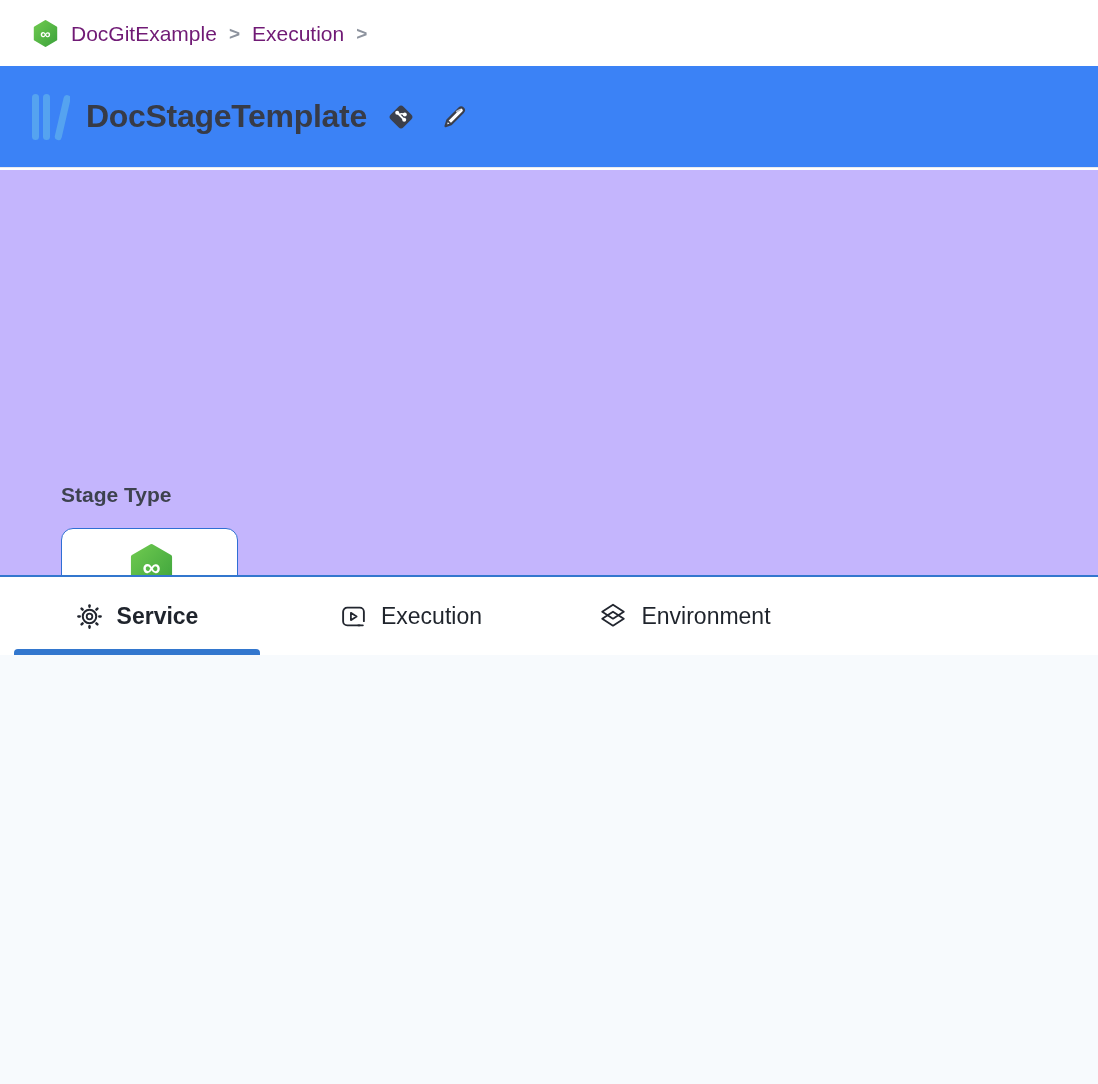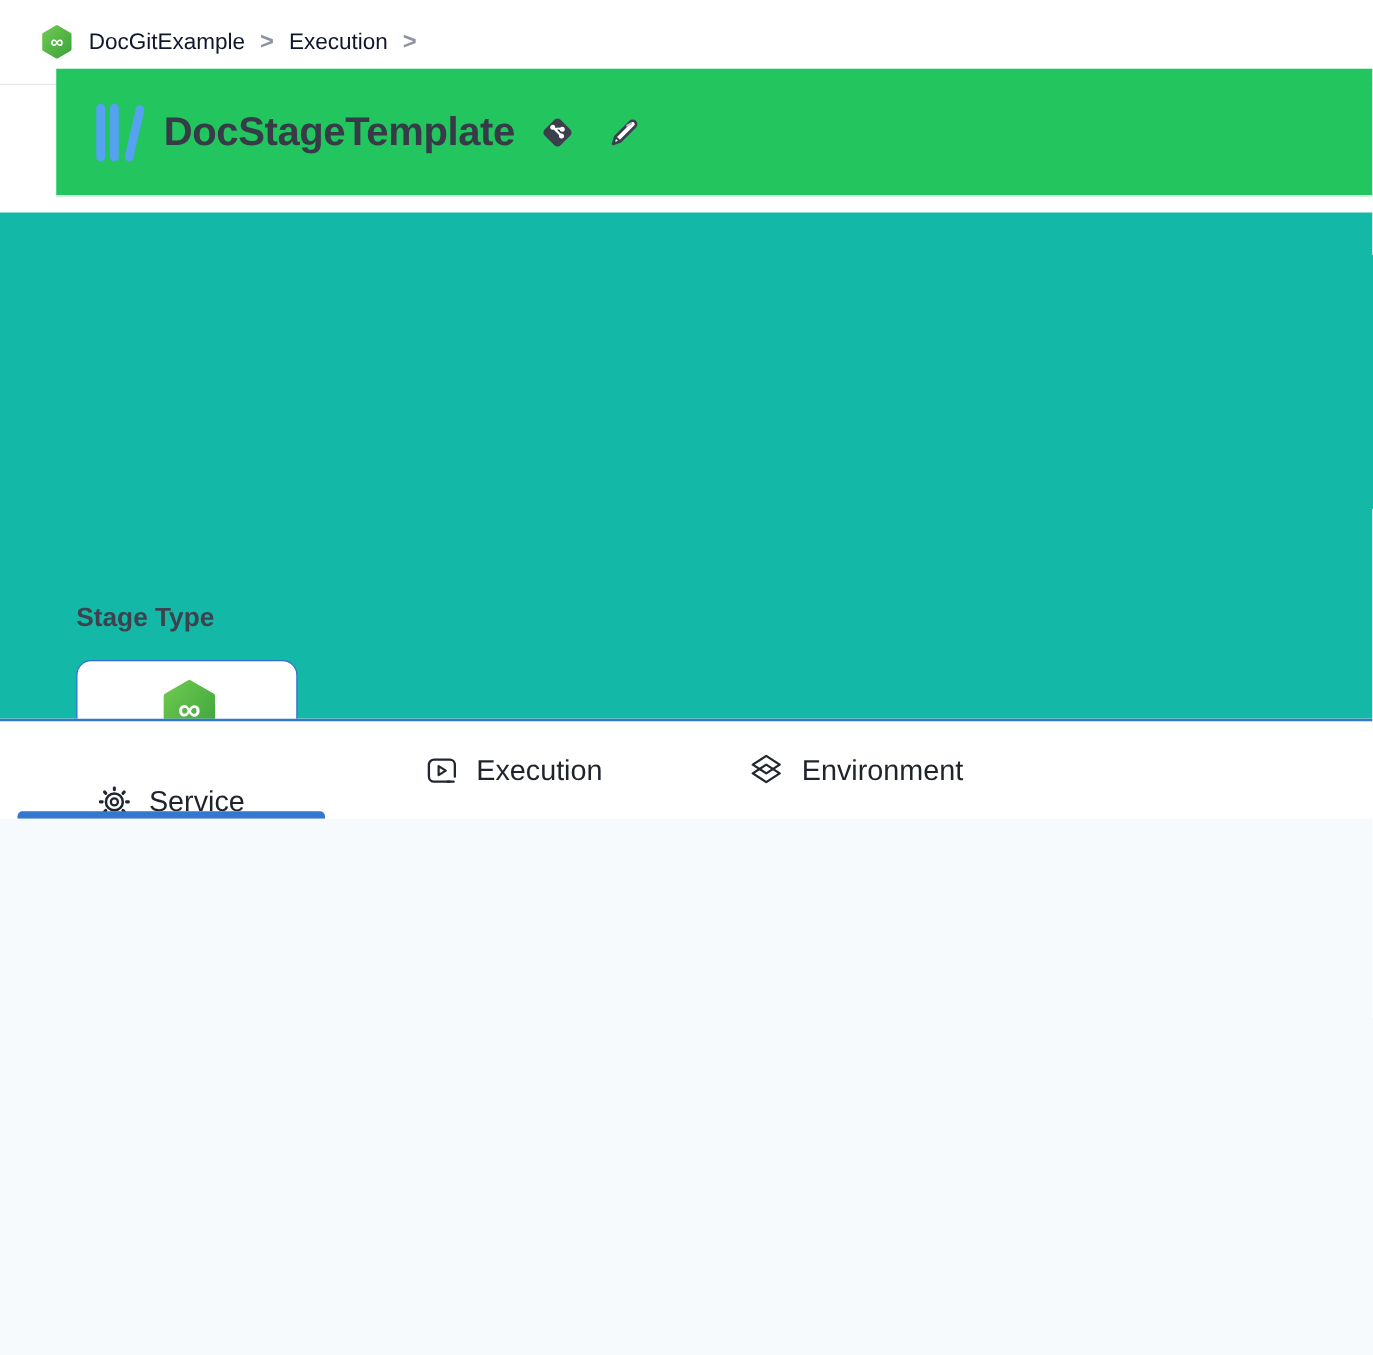--- a/index.html
+++ b/index.html
@@ -11,35 +11,35 @@
     overflow:hidden;
     color:#22262f;
   }
 
   
   .breadcrumb-bar {
     position:absolute; top:0; left:0; right:0; height:68px;
     background:#ffffff; border-bottom:1px solid #e9eaee;
     display:flex; align-items:center; gap:12px; padding-left:32px;
   }
-  .crumb-link { color:#0f172a; font-size:18px; font-weight:500; cursor:pointer; }
+  .crumb-link { color:#701a75; font-size:21px; font-weight:500; cursor:pointer; }
   .crumb-sep { color:#8d939e; font-size:19px; font-weight:600; }
 
   
   .title-bar {
-    position:absolute; top:55px; left:0; right:0; height:102px;
-    background:#22c55e; border-bottom:1px solid #e9eaee;
-    display:flex; align-items:center; padding-left:30px;margin-left:45px;
+    position:absolute; top:66px; left:0; right:0; height:102px;
+    background:#3b82f6; border-bottom:1px solid #e9eaee;
+    display:flex; align-items:center; padding-left:30px;
   }
   .page-title { font-size:32px; font-weight:700; color:#373b47; letter-spacing:-0.3px; margin-left:16px; }
   .title-git-icon { margin-left:18px; display:flex; }
   .title-edit-icon { margin-left:22px; display:flex; cursor:pointer; }
 
   
-  .stage-section { position:absolute; top:170px; left:0; right:0; height:405px; background:#14b8a6; }
+  .stage-section { position:absolute; top:170px; left:0; right:0; height:405px; background:#c4b5fd; }
   .stage-label { position:absolute; left:61px; top:313px; font-size:21px; font-weight:600; color:#3d424e; }
   .stage-card {
     position:absolute; left:61px; top:358px; width:177px; height:78px;
     background:#ffffff; border:1.6px solid #2f6fd4; border-radius:12px; cursor:pointer;
   }
   .stage-card .hex { position:absolute; left:66px; top:13px; }
   .stage-card .code-glyph {
     position:absolute; right:9px; bottom:5px;
     font-size:13px; font-weight:700; color:#3b3f4c; letter-spacing:-1px;
   }
@@ -47,21 +47,21 @@
   
   .tab-bar {
     position:absolute; top:575px; left:0; right:0; height:80px;
     background:#ffffff; border-top:2px solid #3377ce;
     display:grid; grid-template-columns:repeat(4, 274px);
   }
   .tab {
     position:relative; display:flex; align-items:center; justify-content:center;
     gap:14px; font-size:23px; color:#1f242c; cursor:pointer; font-weight:500;
   }
-  .tab.active { font-weight:400;align-items:flex-end; }
+  .tab.active { font-weight:700; }
   .tab.active::after {
     content:""; position:absolute; bottom:0; left:14px; right:14px; height:6px;
     background:#3377ce; border-radius:4px 4px 0 0;
   }
 
   
   .content-section { position:absolute; top:655px; left:0; right:0; bottom:0; background:#f7fafd; }
 </style>
 </head>
 <body>

